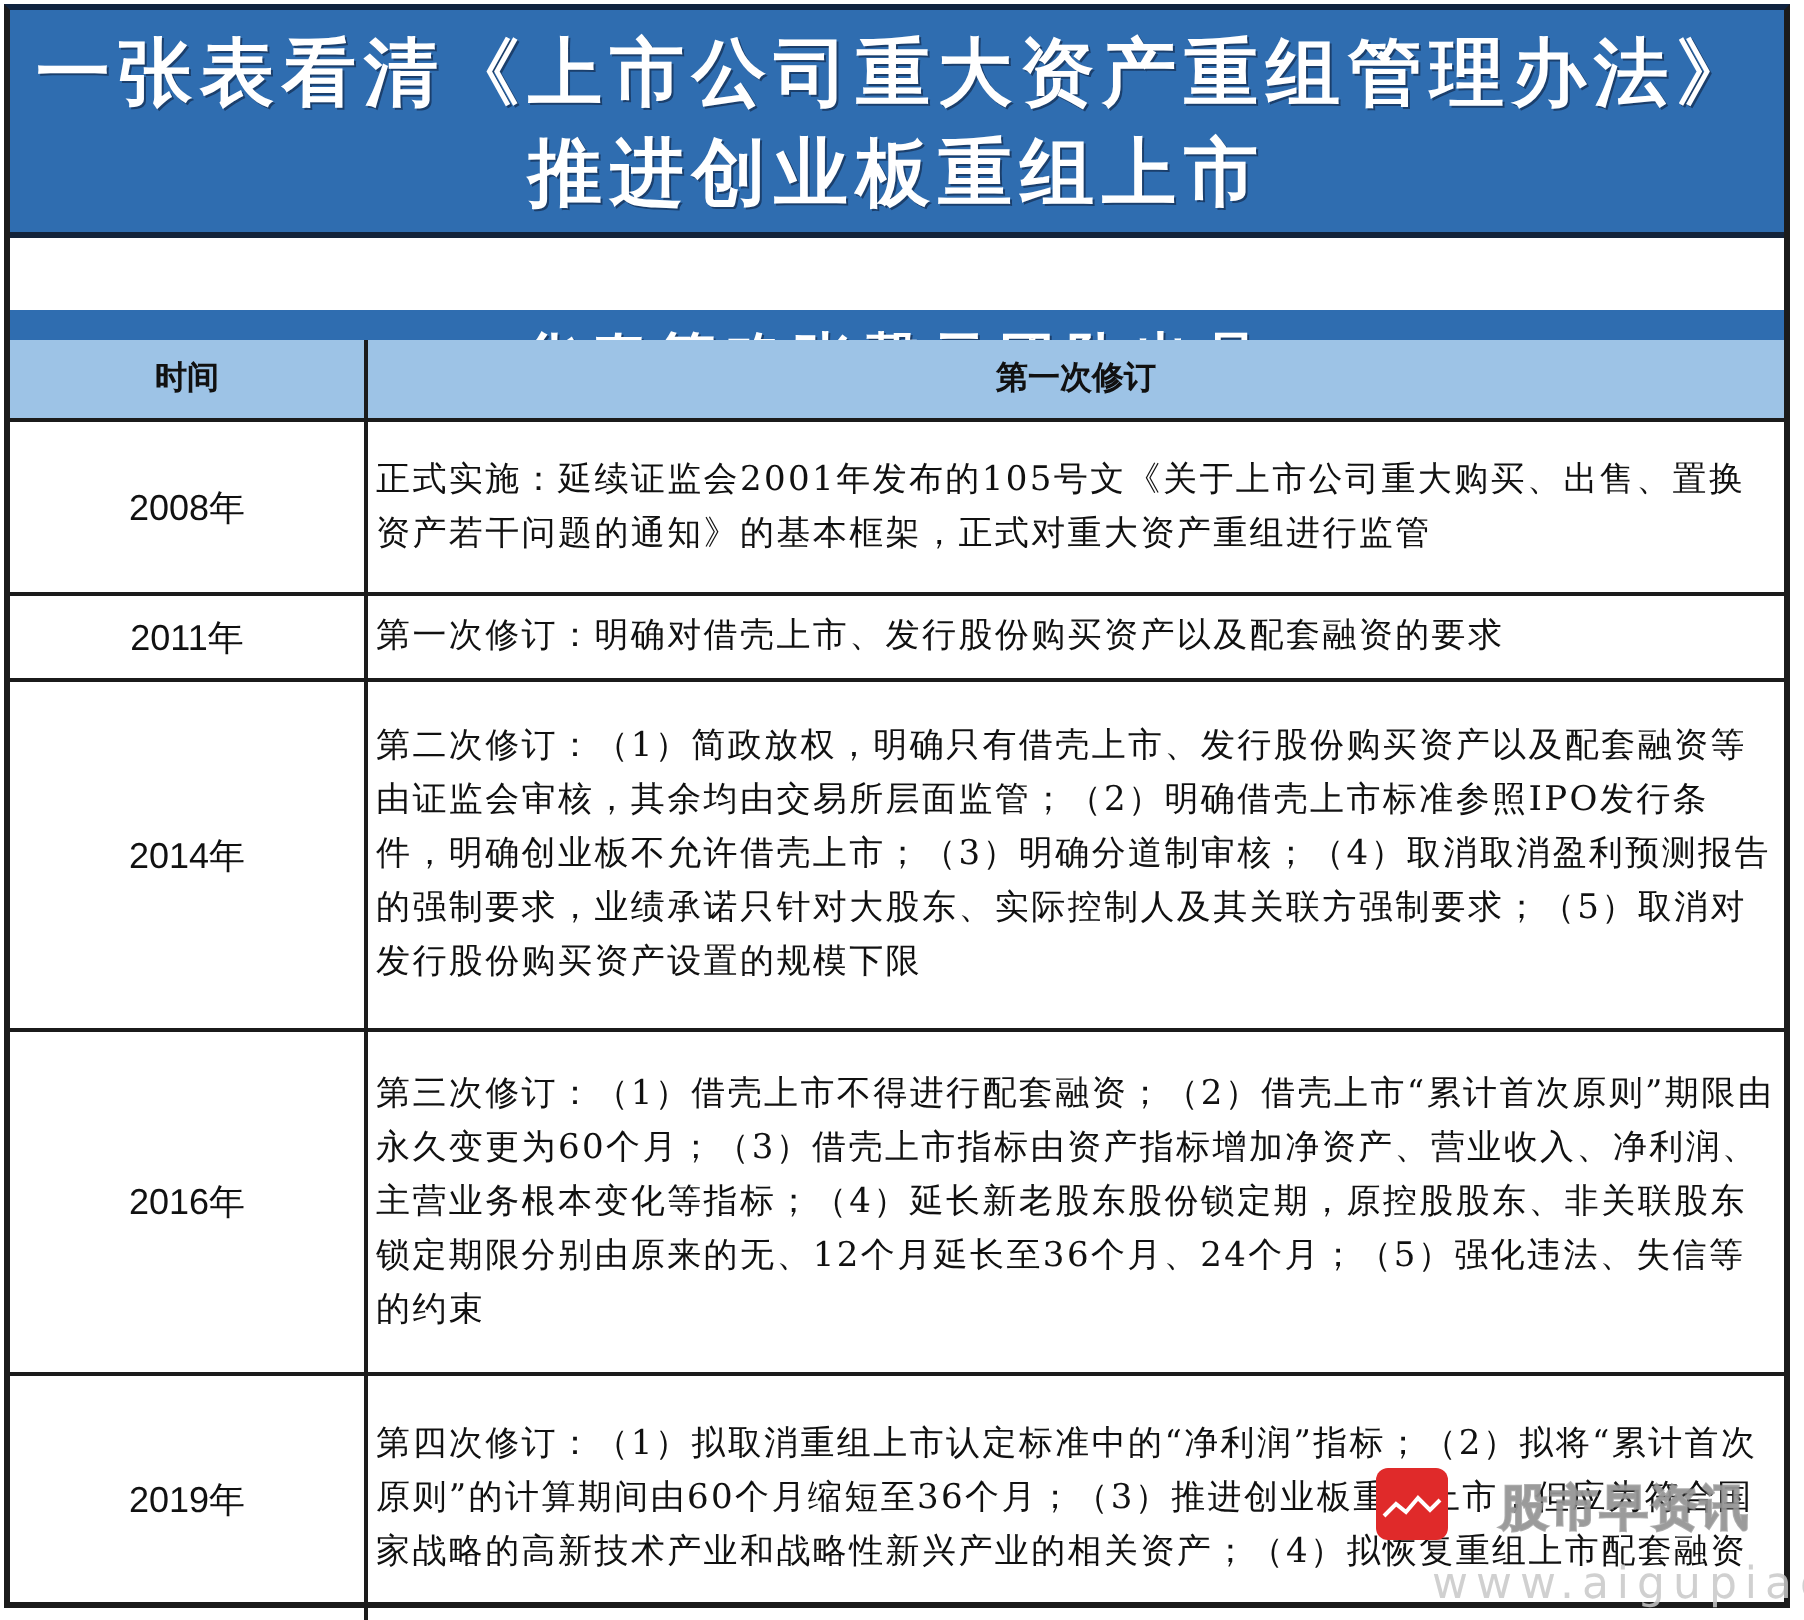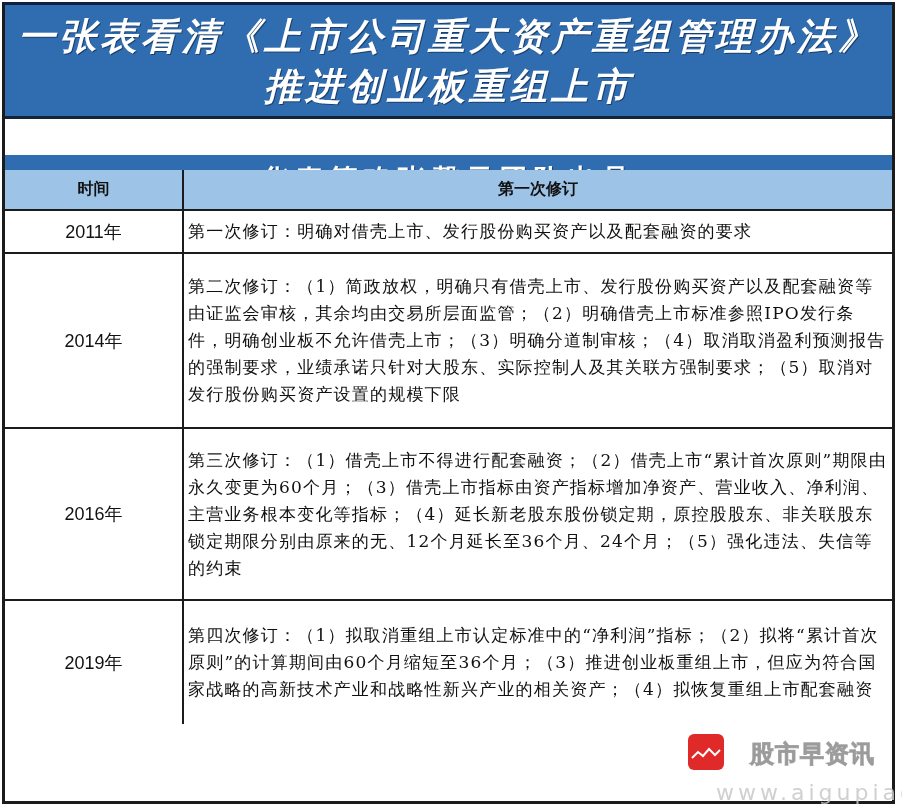--- a/index.html
+++ b/index.html
@@ -2,21 +2,21 @@
 <html><head>
 <meta charset="utf-8">
 <style>
   html, body { margin: 0; padding: 0; background: #ffffff; }
   body { width: 902px; height: 810px; position: relative; overflow: hidden;
          font-family: "DejaVu Serif", "Liberation Serif", serif; }
   .sheet { position: absolute; left: 2px; top: 2px; width: 893px; height: 802px;
            border: 3px solid #1b1b1b; border-top-color: #0f2340; box-sizing: border-box; background: #fff; }
   .title-block { position: absolute; left: 0; top: 0; width: 100%; height: 114px;
                  background: #2f6db0; border-bottom: 3px solid #13233a; box-sizing: border-box;
-                 display: flex; flex-direction: column; align-items: center; justify-content: center; font-style: italic; }
+                 display: flex; flex-direction: column; align-items: center; justify-content: center; }
   .title-line { color: #ffffff; font-weight: bold; font-size: 37px; letter-spacing: 4px; line-height: 50px;
                 font-family: "DejaVu Serif", serif; text-shadow: 1px 1px 0 #1b3f6c; white-space: nowrap; }
   .subtitle-band { position: absolute; left: 0; top: 114px; width: 100%; height: 51px;
                    background: #2f6db0; border-bottom: 2px solid #13233a; box-sizing: border-box;
                    display: flex; align-items: center; justify-content: center; margin-top: 36px; }
   .subtitle { color: #ffffff; font-weight: bold; font-size: 28px; letter-spacing: 6px;
               font-family: "DejaVu Serif", serif; text-shadow: 1px 1px 0 #1b3f6c; }
   table.grid { position: absolute; left: 0; top: 165px; width: 100%; border-collapse: collapse; table-layout: fixed; }
   table.grid td, table.grid th { border: 2px solid #1b1b1b; padding: 4px; }
   table.grid tr:first-child th { border-top: none; }
@@ -55,20 +55,24 @@
   <table class="grid">
     <colgroup>
       <col style="width:178px">
       <col>
     </colgroup>
     <tbody>
         <tr>
       <th class="head">时间</th>
       <th class="head">第一次修订</th>
     </tr>
+    <tr style="height:87px">
+      <td class="year">2008年</td>
+      <td class="change">正式实施：延续证监会2001年发布的105号文《关于上市公司重大购买、出售、置换资产若干问题的通知》的基本框架，正式对重大资产重组进行监管</td>
+    </tr>
     <tr style="height:43px">
       <td class="year">2011年</td>
       <td class="change">第一次修订：明确对借壳上市、发行股份购买资产以及配套融资的要求</td>
     </tr>
     <tr style="height:175px">
       <td class="year">2014年</td>
       <td class="change">第二次修订：（1）简政放权，明确只有借壳上市、发行股份购买资产以及配套融资等由证监会审核，其余均由交易所层面监管；（2）明确借壳上市标准参照IPO发行条件，明确创业板不允许借壳上市；（3）明确分道制审核；（4）取消取消盈利预测报告的强制要求，业绩承诺只针对大股东、实际控制人及其关联方强制要求；（5）取消对发行股份购买资产设置的规模下限</td>
     </tr>
     <tr style="height:172px">
       <td class="year">2016年</td>

